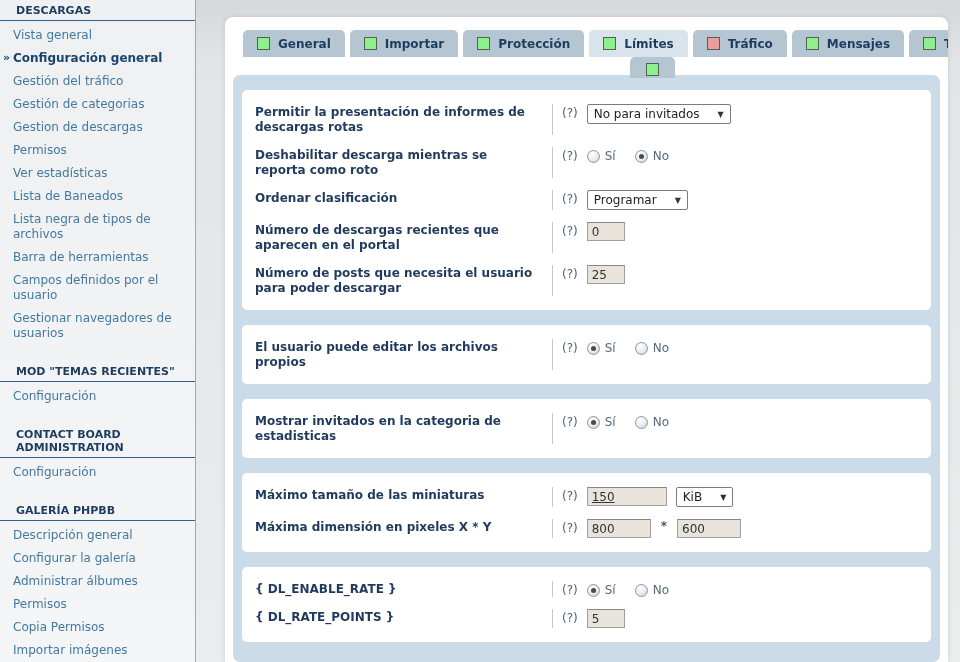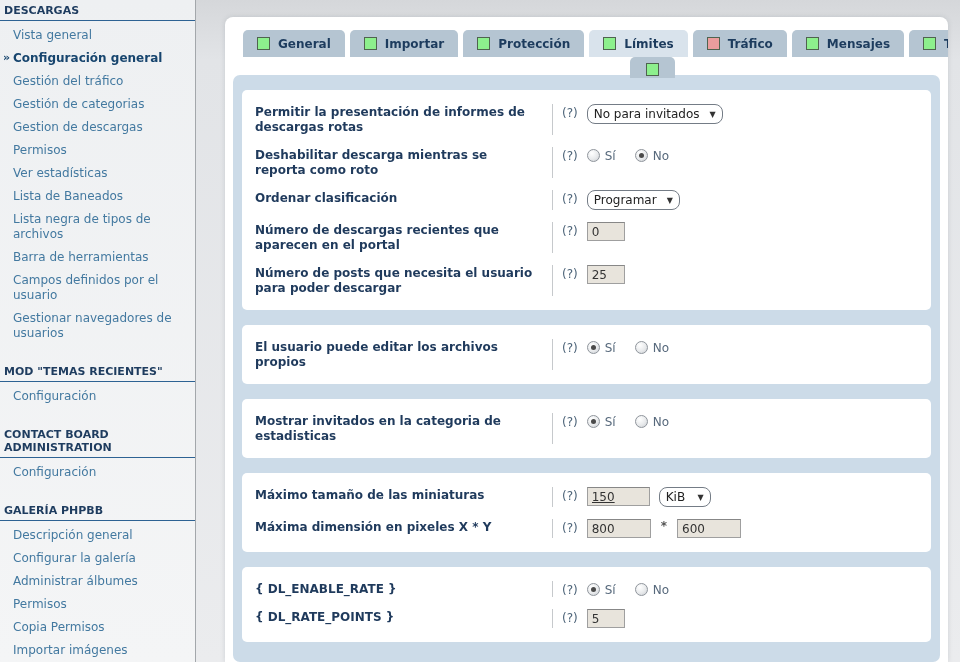--- a/index.html
+++ b/index.html
@@ -13,21 +13,21 @@
   .sidebar {
     position:absolute; left:0; top:0; width:196px; height:662px;
     background:linear-gradient(180deg,#eef0f2,#f4f5f6);
     border-right:1px solid #a3a7ab;
     padding-top:2px;
   }
   .sb-section { margin-top:0; }
   .sb-section + .sb-section { margin-top:18px; }
   .sb-title {
     font-size:11px; font-weight:bold; color:#1e3c5f;
-    padding:2px 4px 3px 4px; line-height:13px;
+    padding:2px 4px 3px 16px; line-height:13px;
     border-bottom:1px solid #2d6293;
   }
   .sb-list { list-style:none; padding-top:3px; }
   .sb-item { position:relative; display:block; padding:4px 6px 4px 13px;
     font-size:12px; line-height:15px; color:#4379a0; text-decoration:none; cursor:pointer; }
   .sb-item.active { font-weight:bold; color:#17456e; }
   .sb-item .marker { position:absolute; left:3px; top:3px; font-size:11px; color:#17456e; }
   
   .main {
     position:absolute; left:225px; top:17px; width:723px; height:645px;
@@ -61,34 +61,34 @@
     width:302px; flex:0 0 302px; padding:1px 14px 0 5px;
     font-size:12px; font-weight:bold; color:#1f3a5c; line-height:15px;
   }
   .row-ctrl {
     flex:1; border-left:1px solid #c6c9cc; padding-left:9px;
     display:flex; align-items:flex-start; gap:9px;
   }
   .help { font-size:12px; color:#4d6479; margin-top:2px; cursor:pointer; white-space:nowrap; }
   
   .select {
-    display:inline-flex; align-items:center; justify-content:space-between; gap:10px;
+    display:inline-flex; align-items:center; justify-content:space-between; gap:18px;
     min-width:52px; height:20px; padding:0 6px;
-    background:#fff; border:1px solid #747c86; border-radius:8px;
+    background:#fff; border:1px solid #747c86; border-radius:2px;
     font-size:12px; color:#222; cursor:pointer; white-space:nowrap;
   }
   .select-arrow { font-size:8px; color:#333; }
   .tin {
     width:38px; height:19px; padding:0 4px;
     background:#e8e4dc; border:1px solid #9f9f9f; border-top-color:#878787;
     font-family:inherit; font-size:12px; color:#333;
   }
-  .tin.m { width:63px;text-decoration:underline; }
+  .tin.m { width:80px;text-decoration:underline; }
   .tin.d { width:64px; }
-  .radio-opt { display:inline-flex; gap:5px; margin-right:10px; margin-top:2px; cursor:pointer; }
+  .radio-opt { display:inline-flex; align-items:center; gap:5px; margin-right:10px; margin-top:2px; cursor:pointer; }
   .radio {
     width:13px; height:13px; border-radius:50%;
     border:1px solid #8f959c;
     background:radial-gradient(circle at 35% 30%, #ffffff 0%, #e8eaec 55%, #c9cdd2 100%);
     position:relative;
   }
   .radio.checked::after {
     content:""; position:absolute; left:3px; top:3px; width:5px; height:5px;
     border-radius:50%; background:#4a4a4a;
   }

